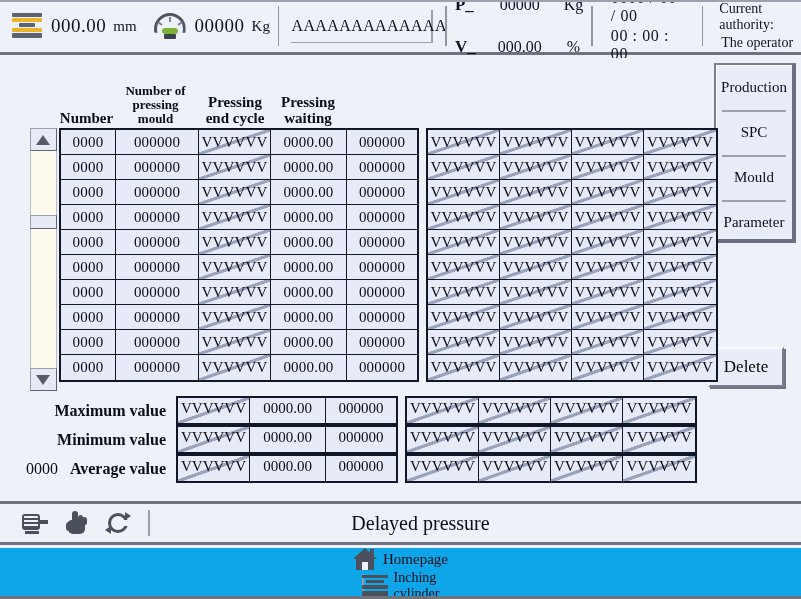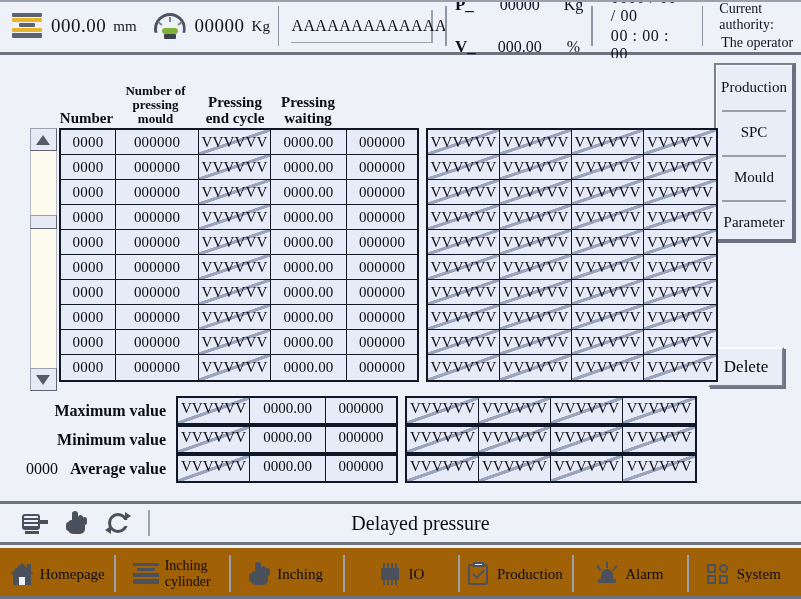--- a/index.html
+++ b/index.html
@@ -262,22 +262,23 @@
     border-left:6px solid #4a505c;border-top:4px solid transparent;border-bottom:4px solid transparent;
   }
   .ico-cycle .a2{
     position:absolute;left:-1px;bottom:1px;width:0;height:0;
     border-right:6px solid #4a505c;border-top:4px solid transparent;border-bottom:4px solid transparent;
   }
 
   
   .navbar{
     position:absolute;left:0;top:548px;width:801px;height:51px;
-    background:#a16207;display:flex;align-items:center;
+    background:#0ea5e9;display:flex;align-items:center;
     box-sizing:border-box;
+    flex-direction:column;
   }
   .navbar:after{
     content:"";position:absolute;left:0;bottom:0;width:801px;height:3px;background:#6e7380;
   }
   .navitem{
     flex:1;height:45px;display:flex;align-items:center;justify-content:center;
     gap:6px;position:relative;cursor:default;
   }
   .navitem + .navitem:before{
     content:"";position:absolute;left:0;top:4px;width:2px;height:37px;background:#9aa0ae;

